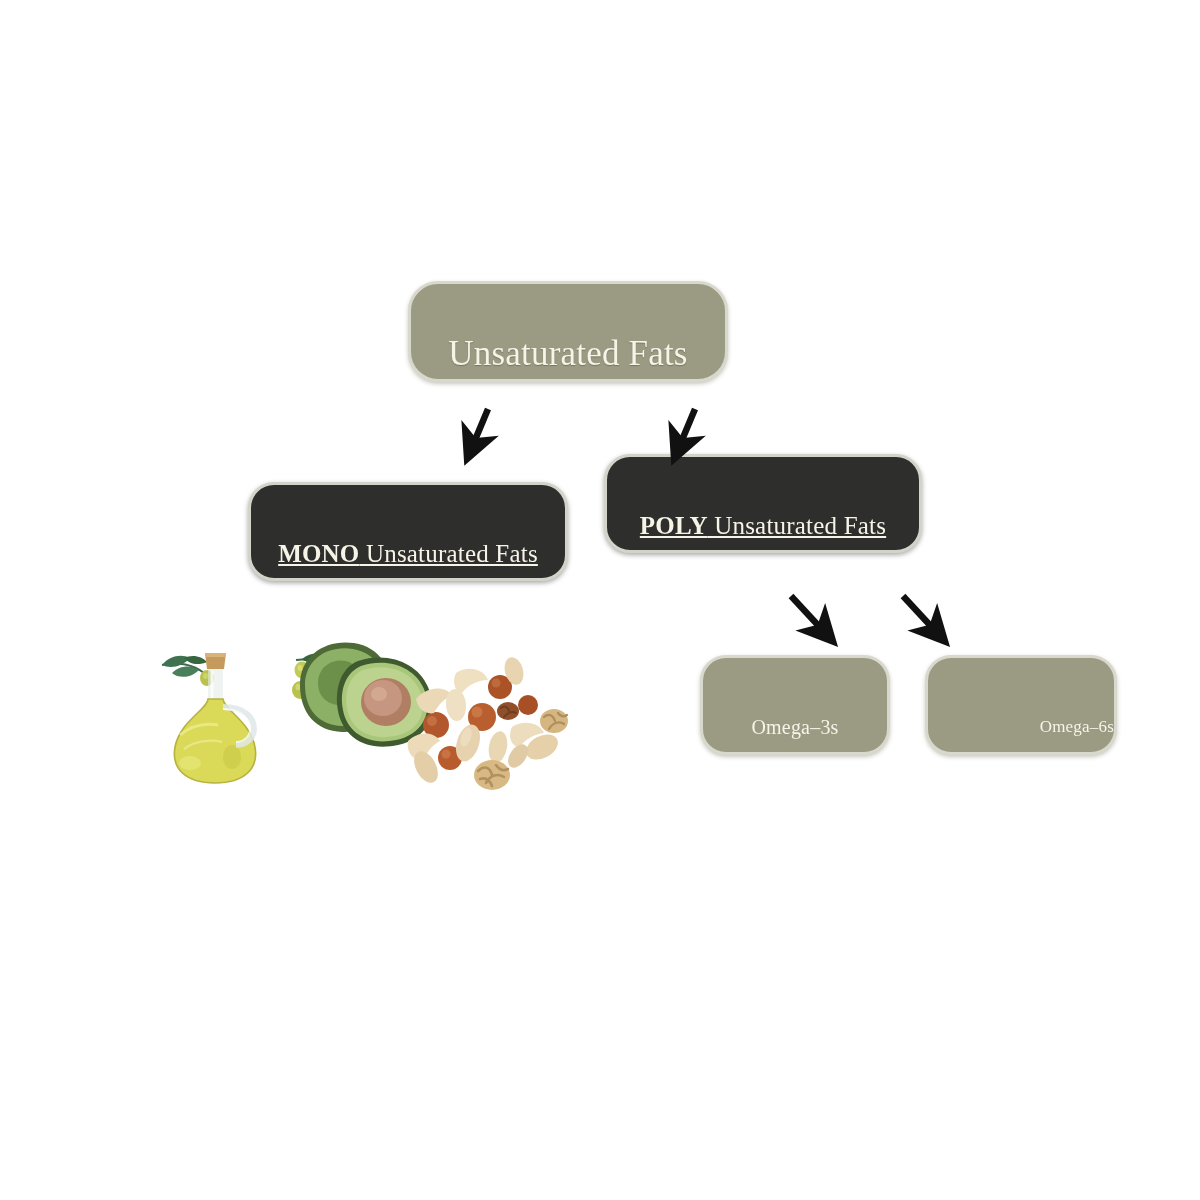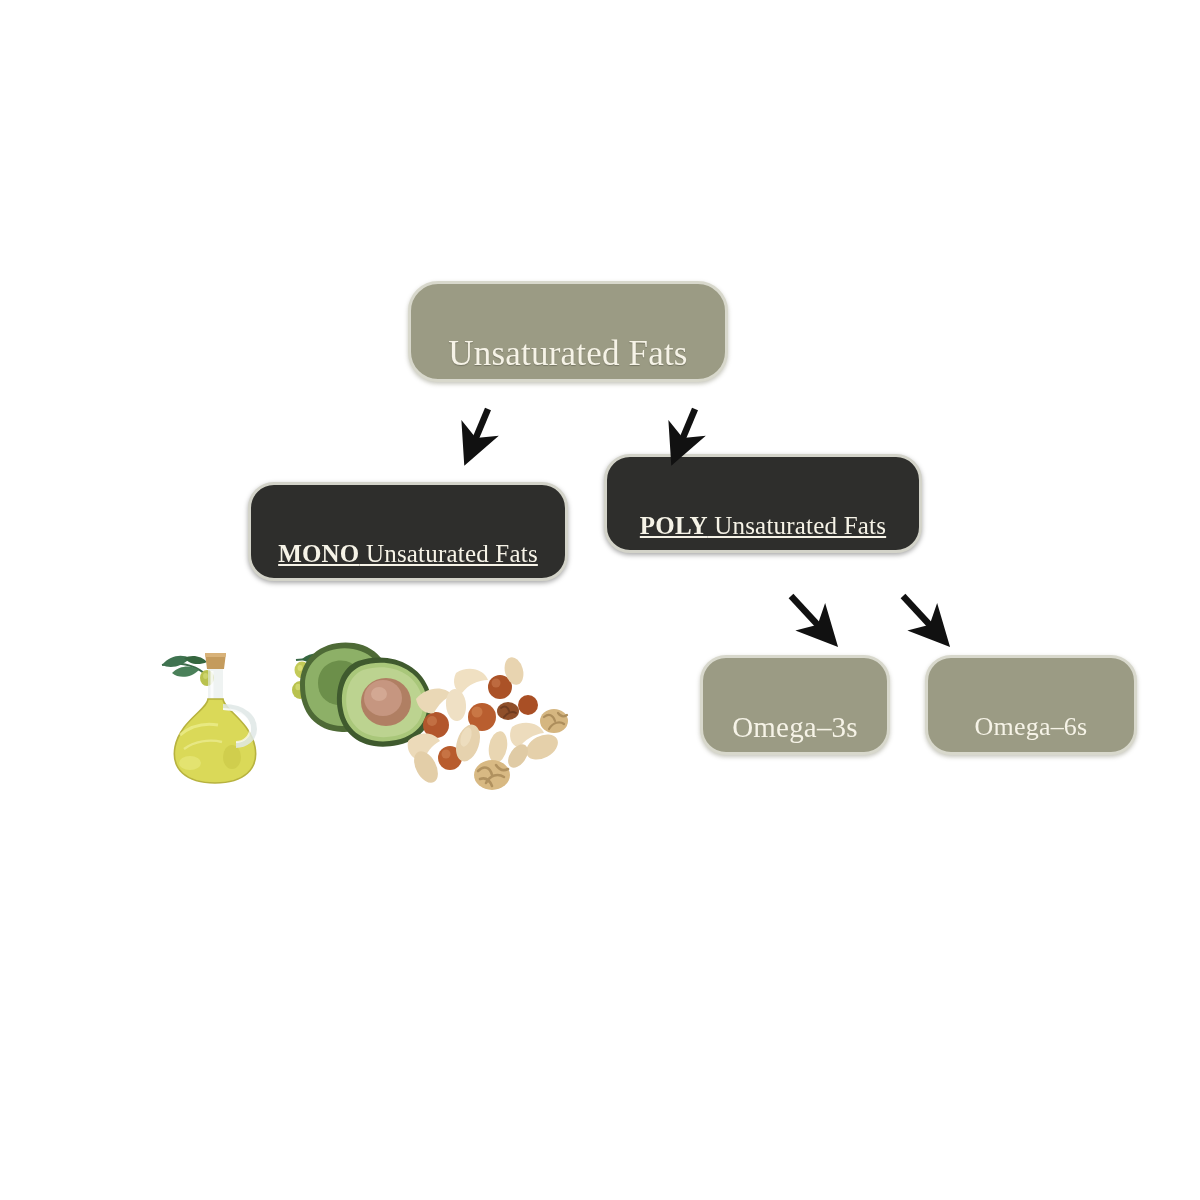--- a/index.html
+++ b/index.html
@@ -67,27 +67,28 @@
 
   #node-poly {
     left: 604px;  top: 454px;
     width: 318px; height: 99px;
     font-size: 25px;
   }
 
   #node-omega3 {
     left: 700px;  top: 655px;
     width: 190px; height: 100px;
-    font-size: 29px;
+    font-size: 20px;
   }
 
   #node-omega6 {
     left: 925px;  top: 655px;
-    width: 212px; height: 100px;
-    font-size: 26px;
+    width: 192px; height: 100px;
+    font-size: 17px;
+    justify-content: flex-end;
   }
 
   .strong { font-weight: bold; }
   .thin   { font-weight: normal; }
   .label  { display: inline-block; margin-top: 44px; }
 
   
   #arrows {
     position: absolute;
     left: 0; top: 0;

